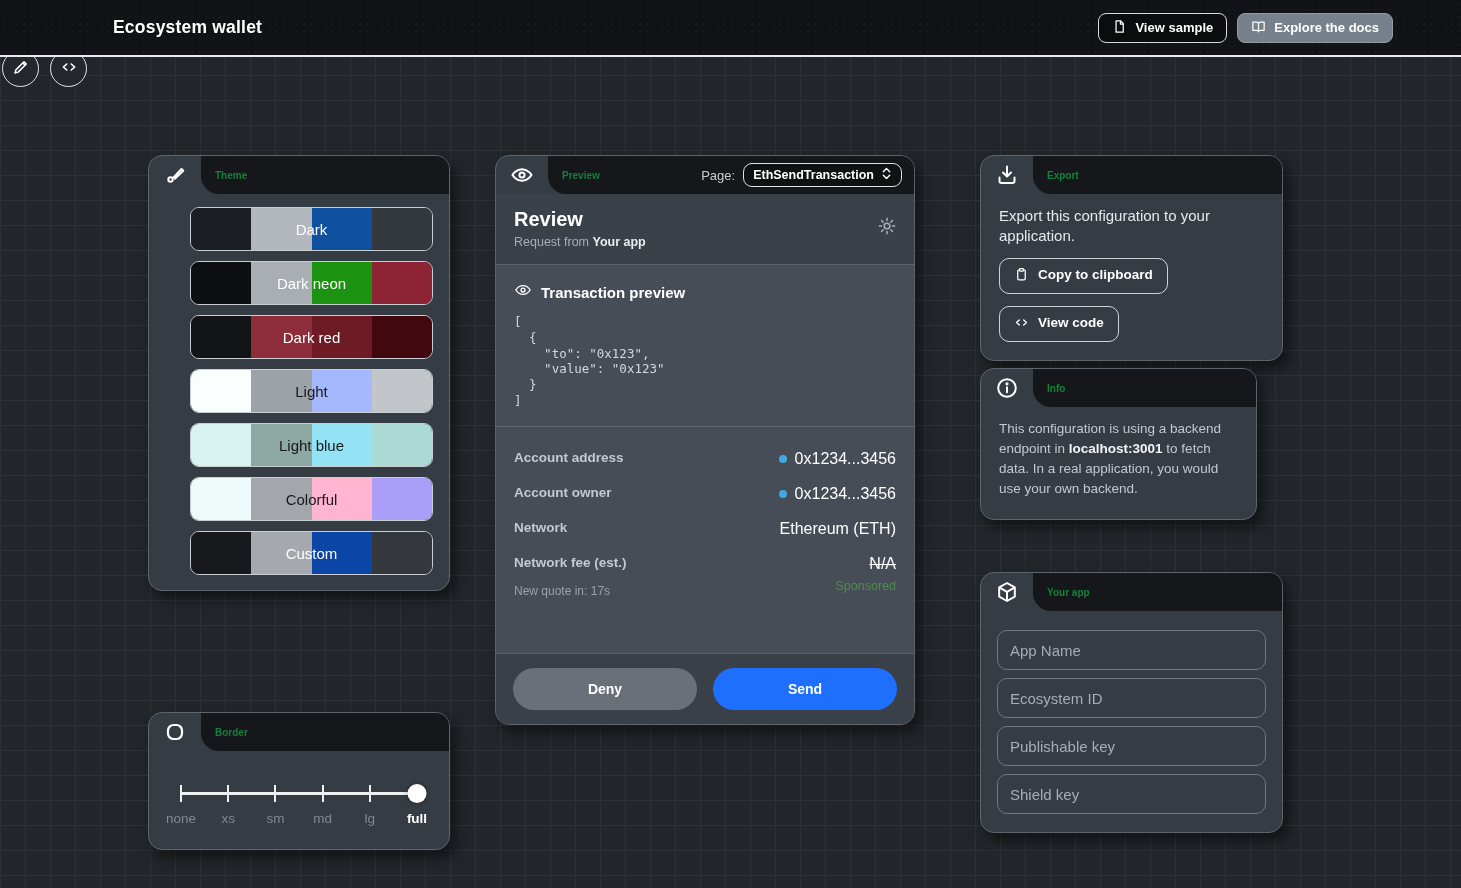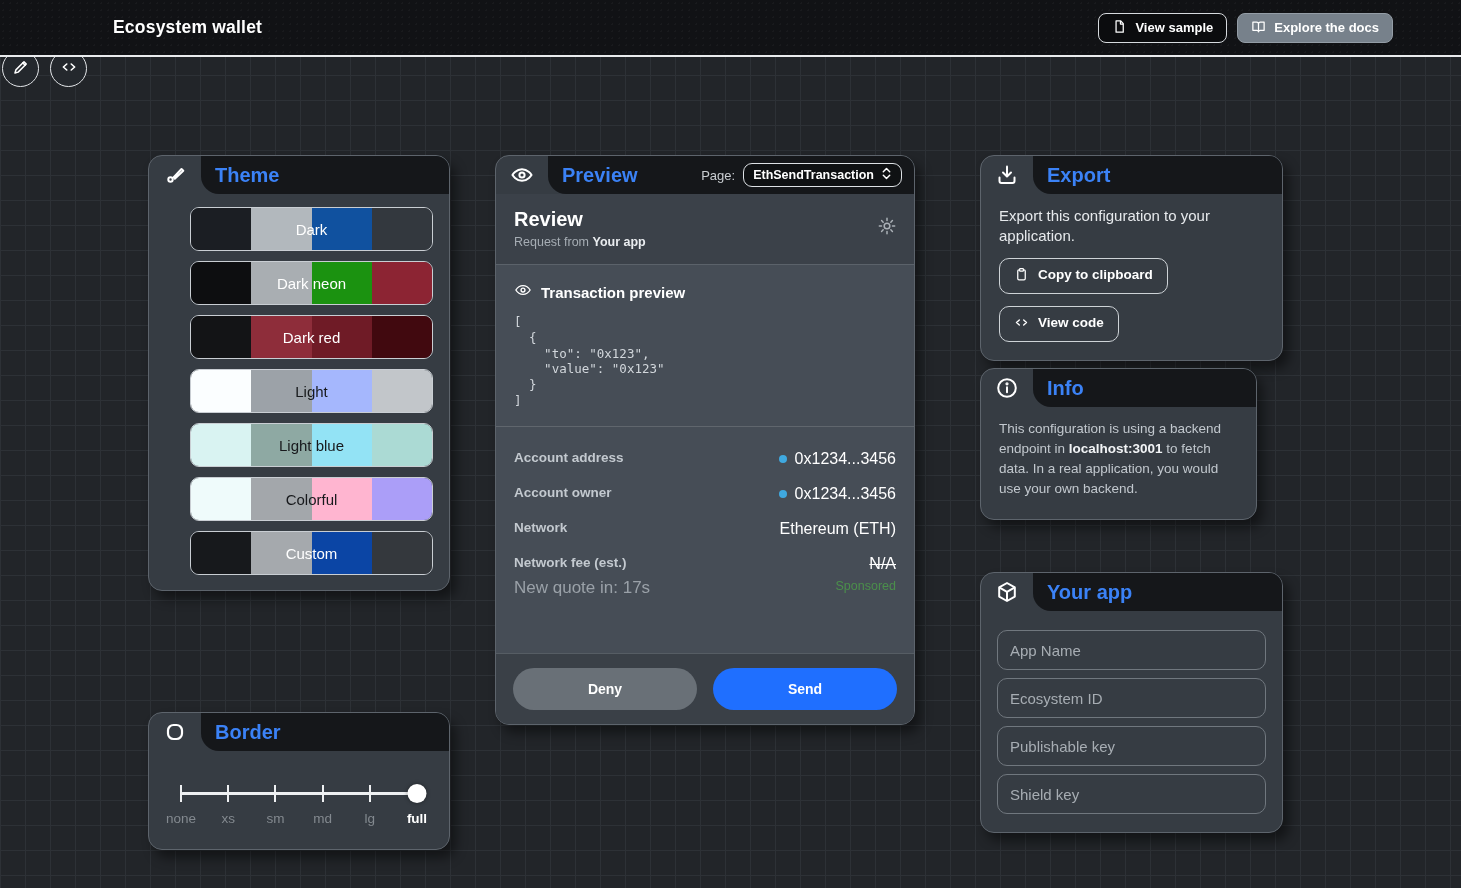--- a/index.html
+++ b/index.html
@@ -44,21 +44,21 @@
   .panel {
     position:absolute; background:#363c43; border:1px solid #5d646c;
     border-radius:14px; box-shadow:6px 8px 12px rgba(0,0,0,.45);
   }
   .panel-header { position:relative; height:38px; }
   .header-tab {
     position:absolute; left:52px; right:0; top:0; height:38px; background:#15171a;
     border-radius:0 13px 0 18px; display:flex; align-items:center;
     padding:0 12px 0 14px; color:#fff;
   }
-  .panel-title { font-size:20px; font-weight:700; color:#3b82f6; }
+  .panel-title { font-size:10px; font-weight:700; color:#15803d; }
   .header-icon {
     position:absolute; left:13px; top:6px; width:26px; height:26px; color:#fff;
     display:flex; align-items:center; justify-content:center;
   }
   .header-icon svg { width:24px; height:24px; }
 
   
   .theme-body { padding:13px 16px 15px; display:flex; flex-direction:column; gap:10px;margin-left:25px; }
   .swatch {
     position:relative; height:44px; border:1px solid #c9ced3; border-radius:9px;
@@ -106,21 +106,21 @@
   .tx-head svg { width:18px; height:18px; }
   .tx-title { font-size:15px; font-weight:700; }
   .tx-code {
     margin-top:11px; font-family:"DejaVu Sans Mono", monospace; font-size:12.5px;
     line-height:15.8px; color:#d2d7dc; white-space:pre;
   }
   .tx-divider { margin:17px -18px 0; border-top:1px solid rgba(255,255,255,.14); }
   .details { margin-top:23px; }
   .detail-row { display:flex; justify-content:space-between; align-items:flex-start; margin-bottom:17px; }
   .d-label { font-size:13.5px; font-weight:700; color:#c3c9cf; }
-  .d-sub { font-size:17px; color:#9aa1a8; margin-top:8px; }
+  .d-sub { font-size:12px; color:#9aa1a8; margin-top:14px; }
   .d-value { display:flex; align-items:center; gap:8px; font-size:16px; color:#fff;text-align:right; }
   .d-dot { width:8px; height:8px; border-radius:50%; }
   .d-strike { text-decoration:line-through; }
   .d-note { font-size:12.5px; text-align:right; margin-top:6px; }
   .preview-footer {
     background:#3a4047; border-top:1px solid #565d64; border-radius:0 0 13px 13px;
     padding:14px 17px; display:flex; gap:16px;
   }
   .pill-btn {
     flex:1; height:42px; border:none; border-radius:21px; color:#fff;

